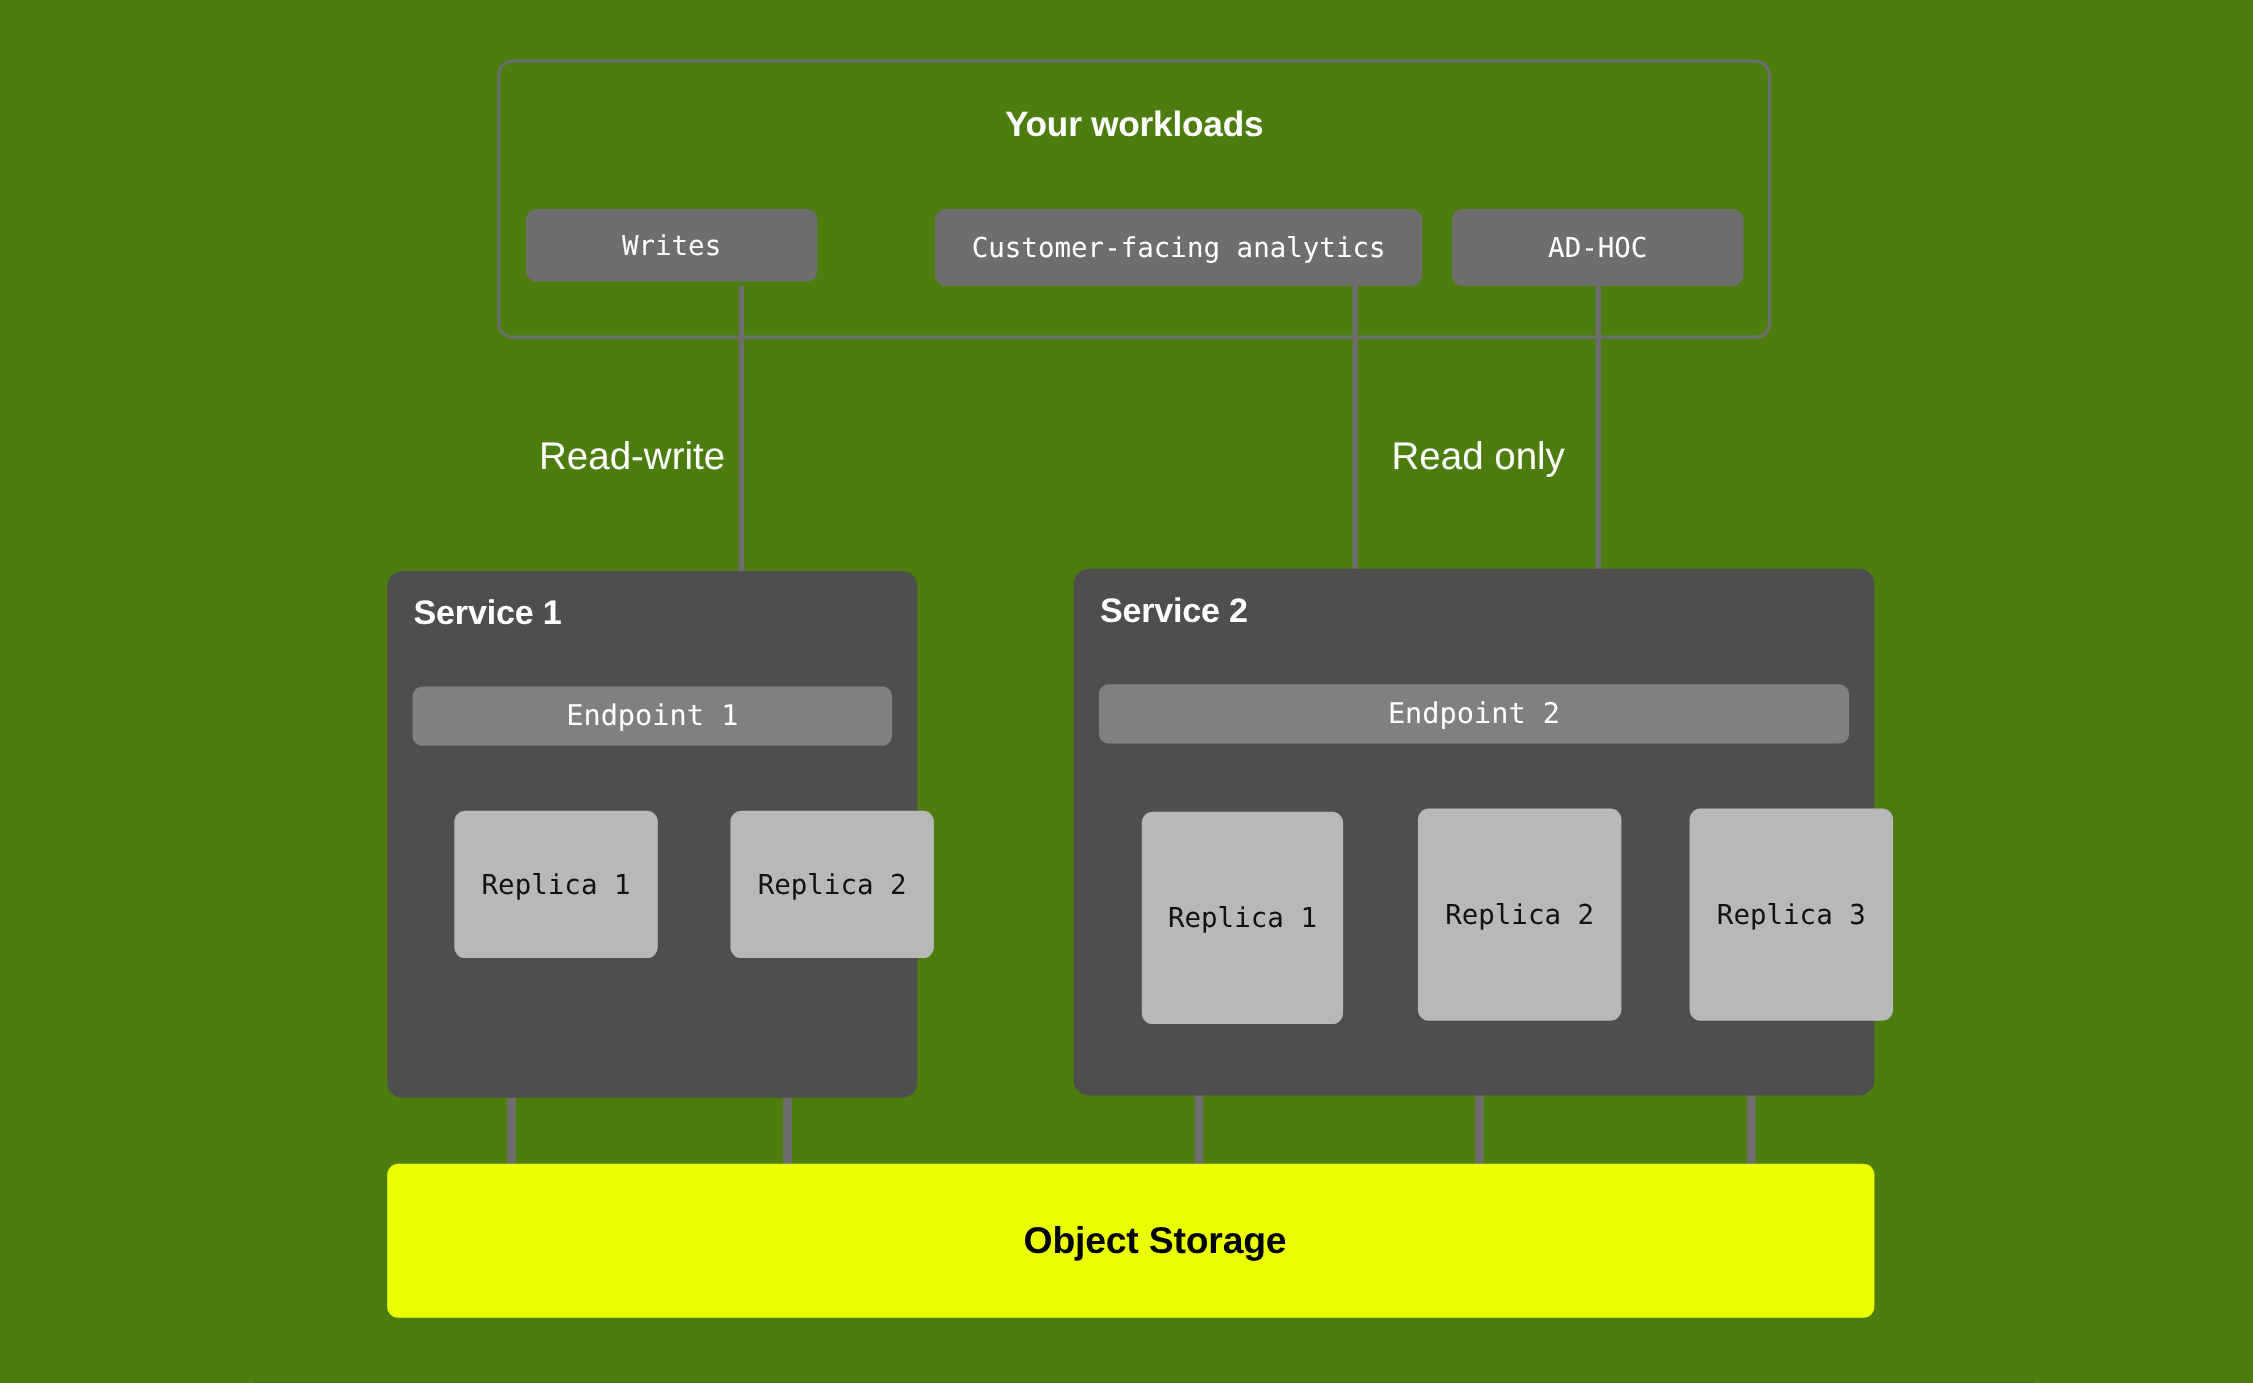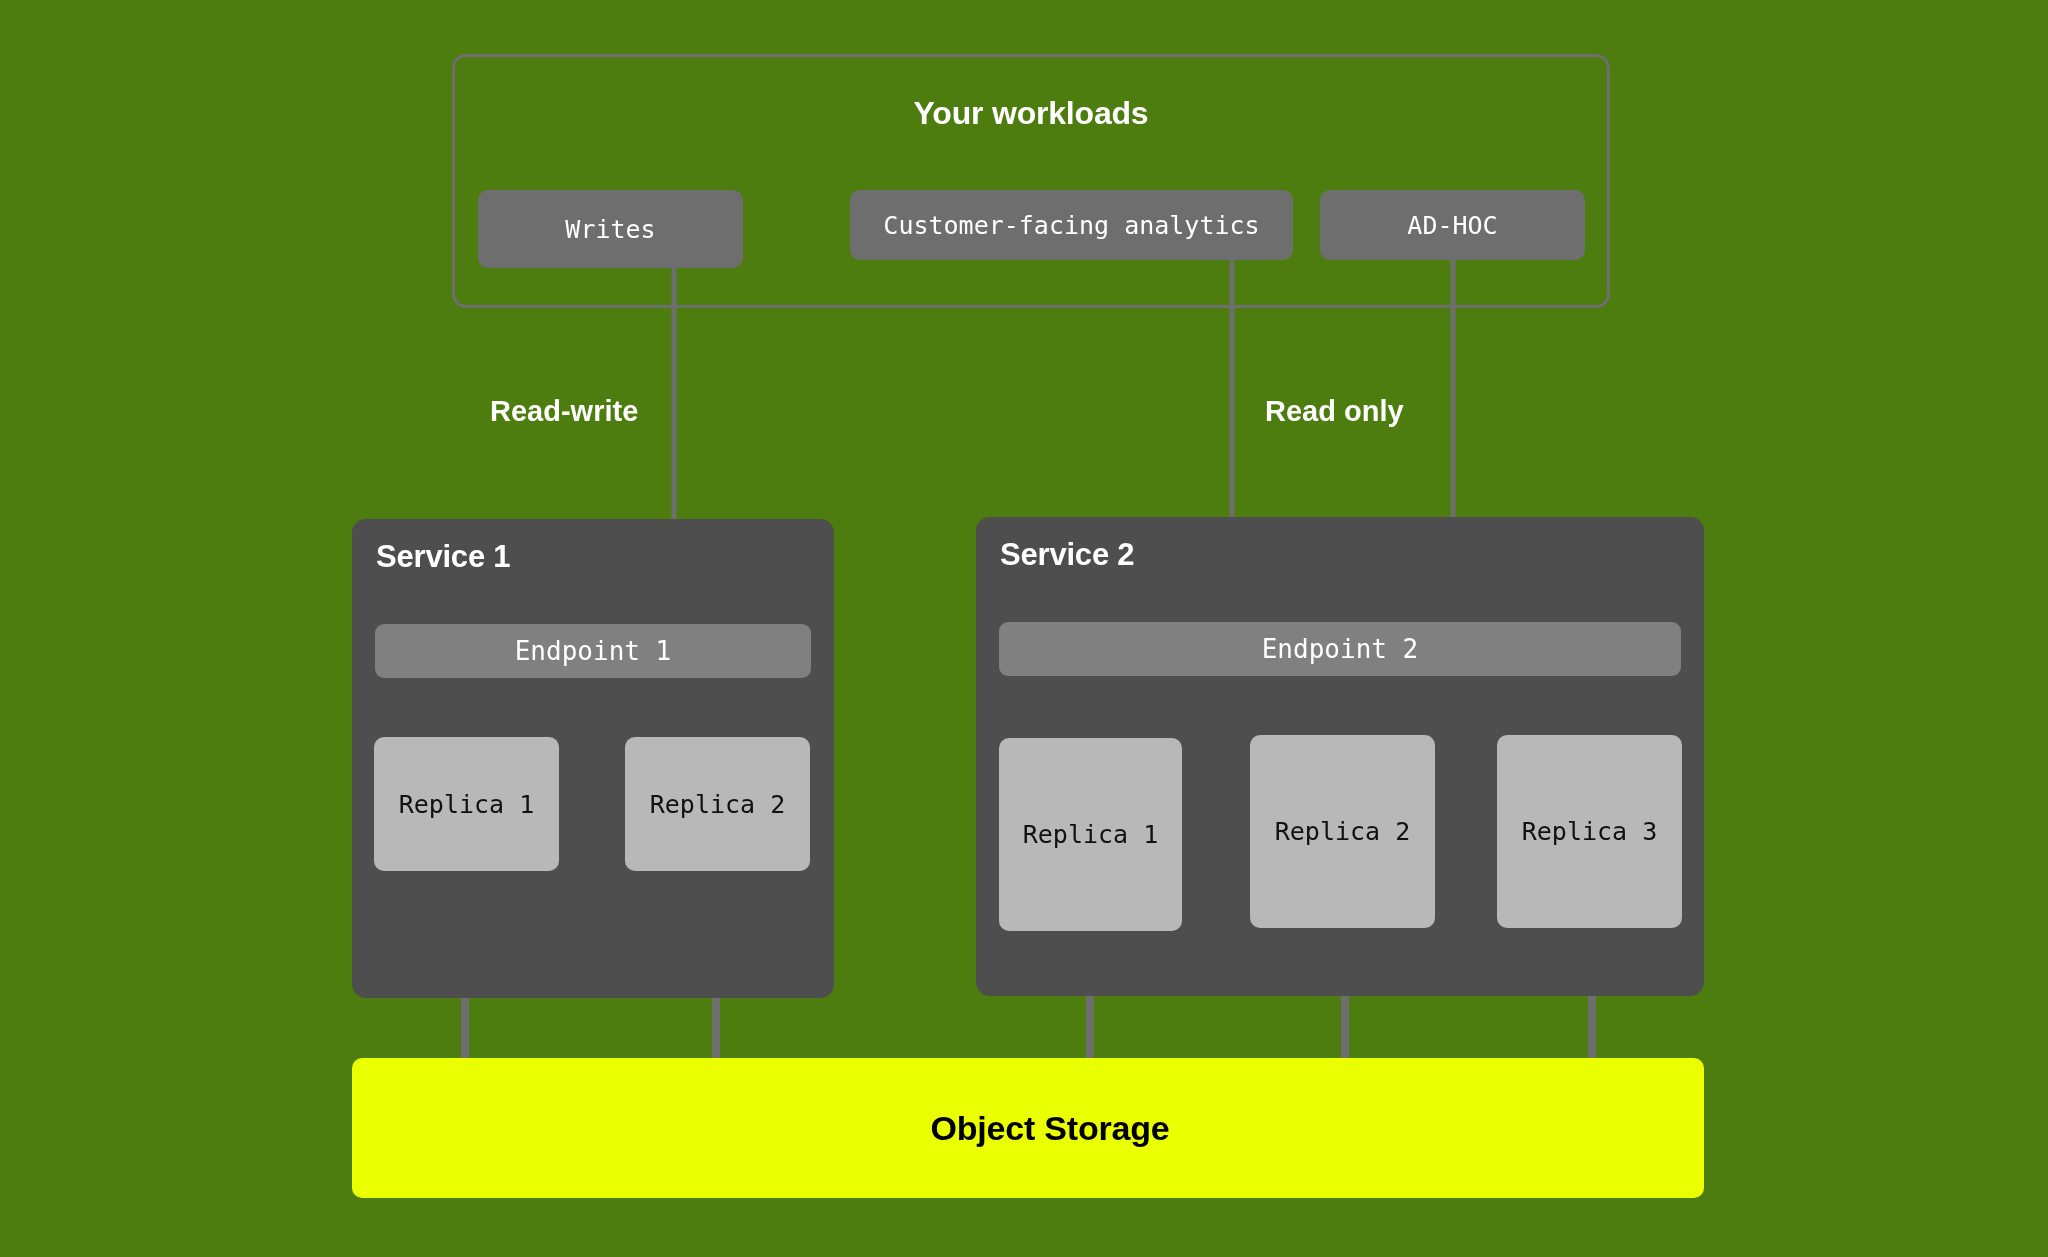--- a/index.html
+++ b/index.html
@@ -59,30 +59,30 @@
     border-radius: 10px;
     color: #ffffff;
     font-family: "DejaVu Sans Mono", "Liberation Mono", monospace;
     font-size: 25px;
     display: flex;
     align-items: center;
     justify-content: center;
     box-sizing: border-box;
     z-index: 3;
   }
-  #chip-writes   { left: 478px; top: 190px; width: 265px; height: 78px; }
+  #chip-writes   { left: 478px; top: 190px; width: 265px; height: 66px; }
   #chip-cfa      { left: 850px; top: 190px; width: 443px; height: 70px; }
   #chip-adhoc    { left: 1320px; top: 190px; width: 265px; height: 70px; }
 
   
   .edge-label {
     position: absolute;
     color: #ffffff;
-    font-size: 29px;
-    font-weight: bold;
+    font-size: 35px;
+    font-weight: normal;
     z-index: 3;
     white-space: nowrap;
   }
   #label-read-write { left: 490px; top: 395px; }
   #label-read-only  { left: 1265px; top: 395px; }
 
   
   .service {
     position: absolute;
     background: #4e4e4e;
@@ -123,20 +123,21 @@
     position: absolute;
     background: #b8b8b8;
     border-radius: 10px;
     color: #111111;
     font-family: "DejaVu Sans Mono", "Liberation Mono", monospace;
     font-size: 25px;
     display: flex;
     align-items: center;
     justify-content: center;
     z-index: 4;
+    margin-left: 39px;
   }
   
   #s1-replica-1 { left: 374px; top: 737px; width: 185px; height: 134px; }
   #s1-replica-2 { left: 625px; top: 737px; width: 185px; height: 134px; }
   
   #s2-replica-1 { left: 999px;  top: 738px; width: 183px; height: 193px; }
   #s2-replica-2 { left: 1250px; top: 735px; width: 185px; height: 193px; }
   #s2-replica-3 { left: 1497px; top: 735px; width: 185px; height: 193px; }
 
   

